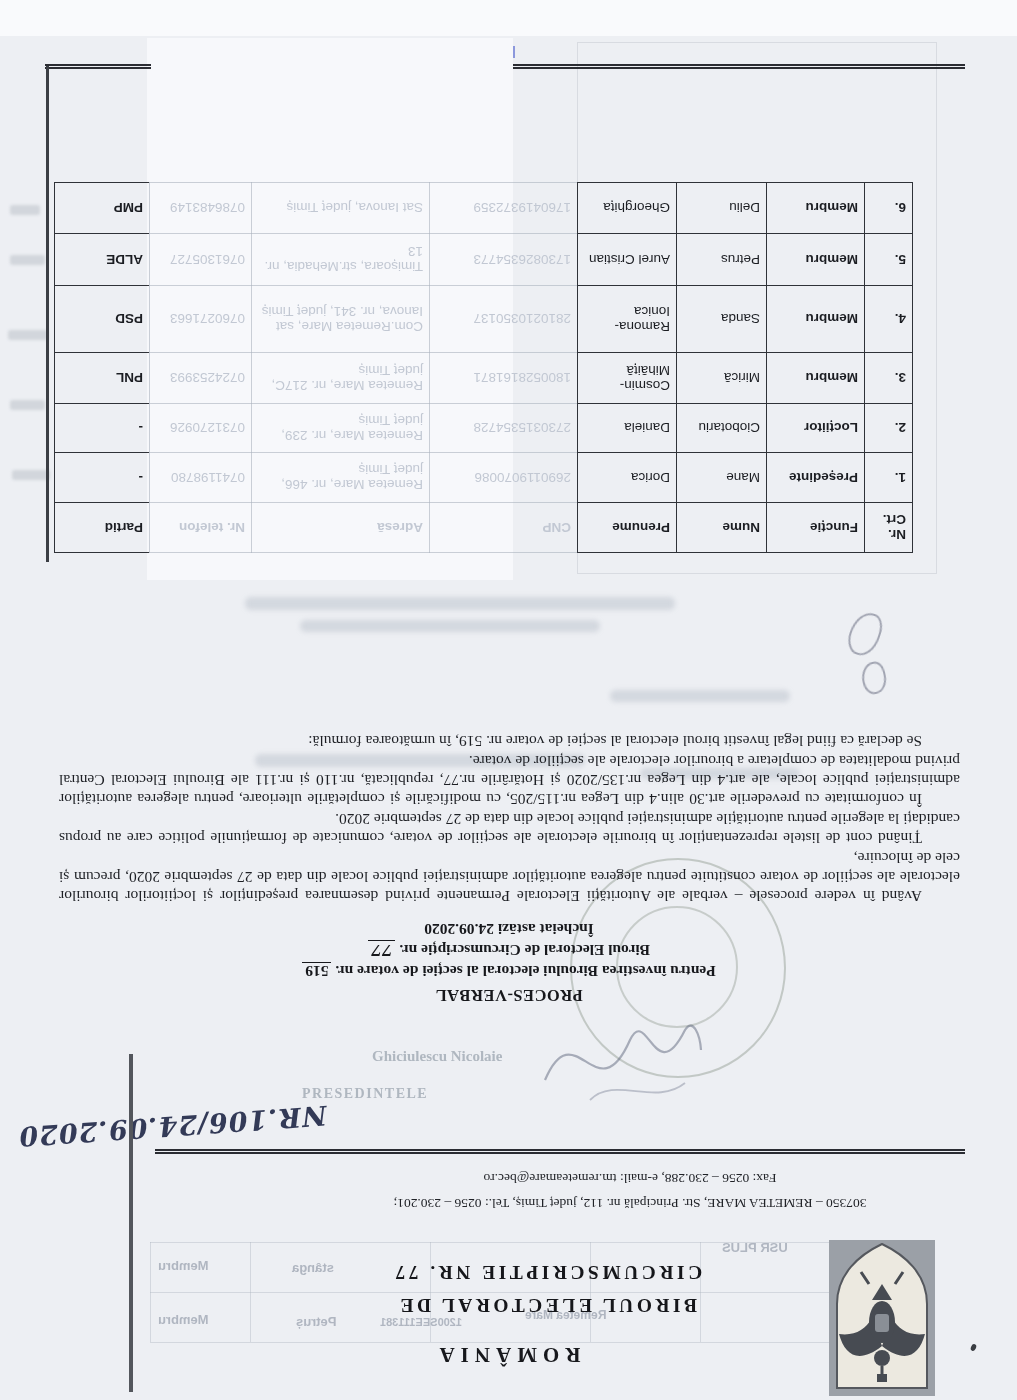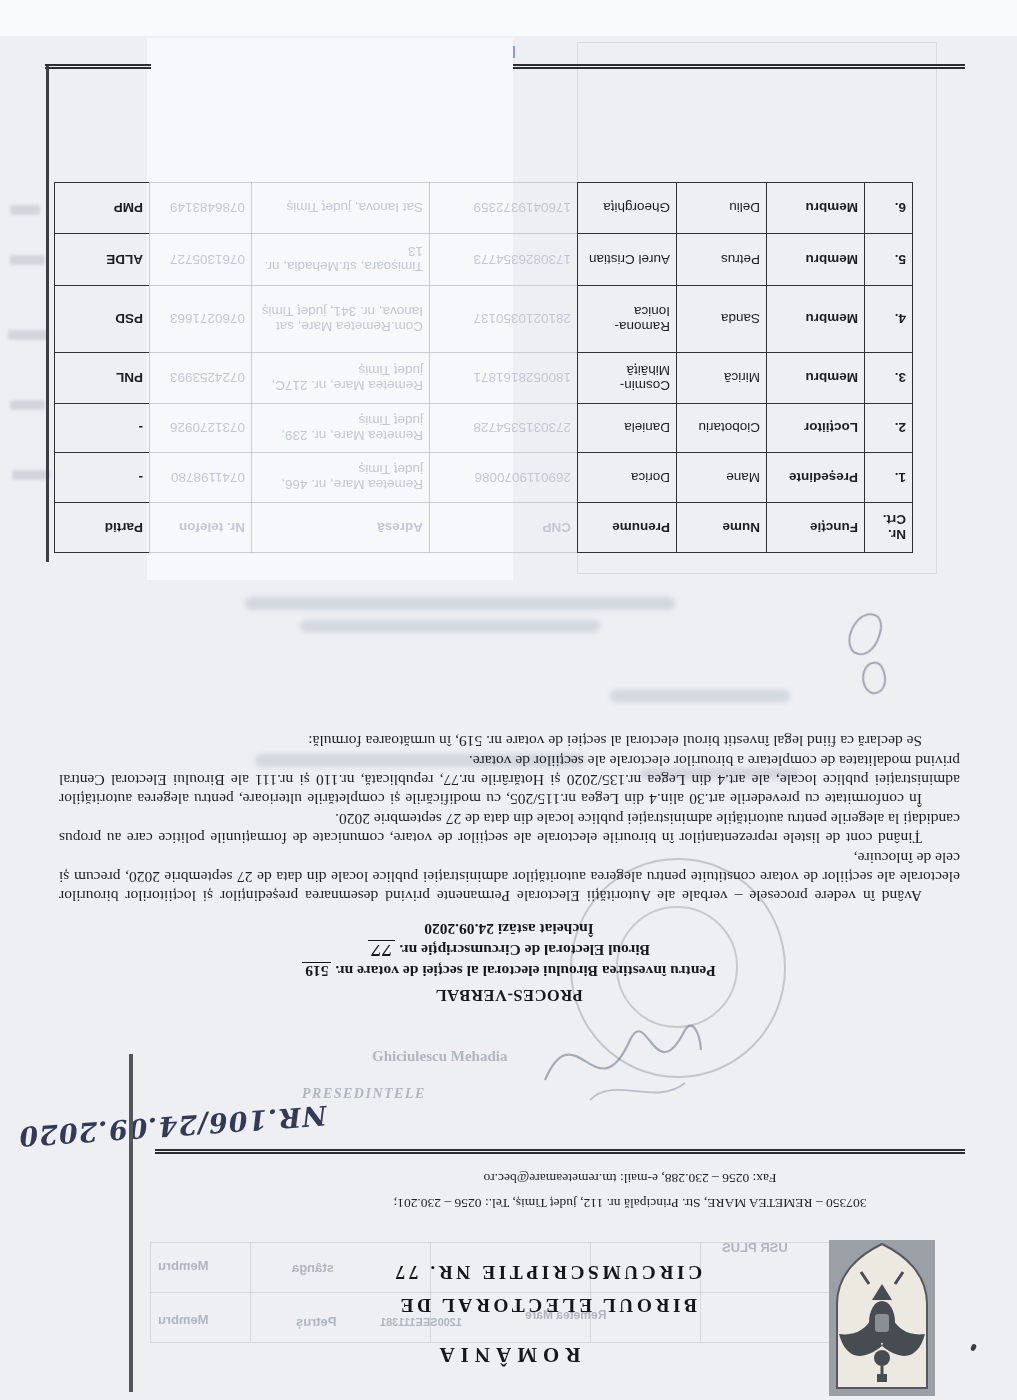--- a/index.html
+++ b/index.html
@@ -71,22 +71,22 @@
   <div class="ghost band-top"></div>
 
   <div class="ghost stamp-outer"></div>
   <div class="ghost stamp-inner"></div>
 
   <svg class="ghost" style="left:535px;top:995px;width:170px;height:130px;filter:blur(.5px);" viewBox="0 0 170 130">
     <path d="M10,85 C40,15 62,120 95,45 C112,10 120,95 150,35 C158,22 165,40 166,55" fill="none" stroke="rgba(95,104,126,.5)" stroke-width="2.2"></path>
     <path d="M55,105 C80,80 120,112 150,88" fill="none" stroke="rgba(95,104,126,.35)" stroke-width="1.8"></path>
   </svg>
 
-  <div class="ghost gsig" style="left:372px;top:1048px;font-size:15px;">Ghiciulescu Mehadia</div>
-  <div class="ghost gsig" style="left:302px;top:1086px;font-size:14px;letter-spacing:1.5px;font-style:italic;">PRESEDINTELE</div>
+  <div class="ghost gsig" style="left:372px;top:1048px;font-size:15px;">Ghiciulescu Nicolaie</div>
+  <div class="ghost gsig" style="left:302px;top:1086px;font-size:14px;letter-spacing:1.5px;">PRESEDINTELE</div>
 
   <div class="ghost smudge" style="left:245px;top:597px;width:430px;height:13px;"></div>
   <div class="ghost smudge" style="left:300px;top:620px;width:300px;height:12px;"></div>
   <div class="ghost smudge" style="left:255px;top:754px;width:330px;height:13px;"></div>
   <div class="ghost smudge" style="left:610px;top:690px;width:180px;height:12px;"></div>
   <div class="ghost smudge" style="left:640px;top:768px;width:160px;height:11px;"></div>
 
   <div class="ghost ink-mark" style="left:850px;top:612px;width:26px;height:40px;transform:rotate(18deg);"></div>
   <div class="ghost ink-mark" style="left:862px;top:662px;width:20px;height:28px;transform:rotate(-12deg);"></div>
 

